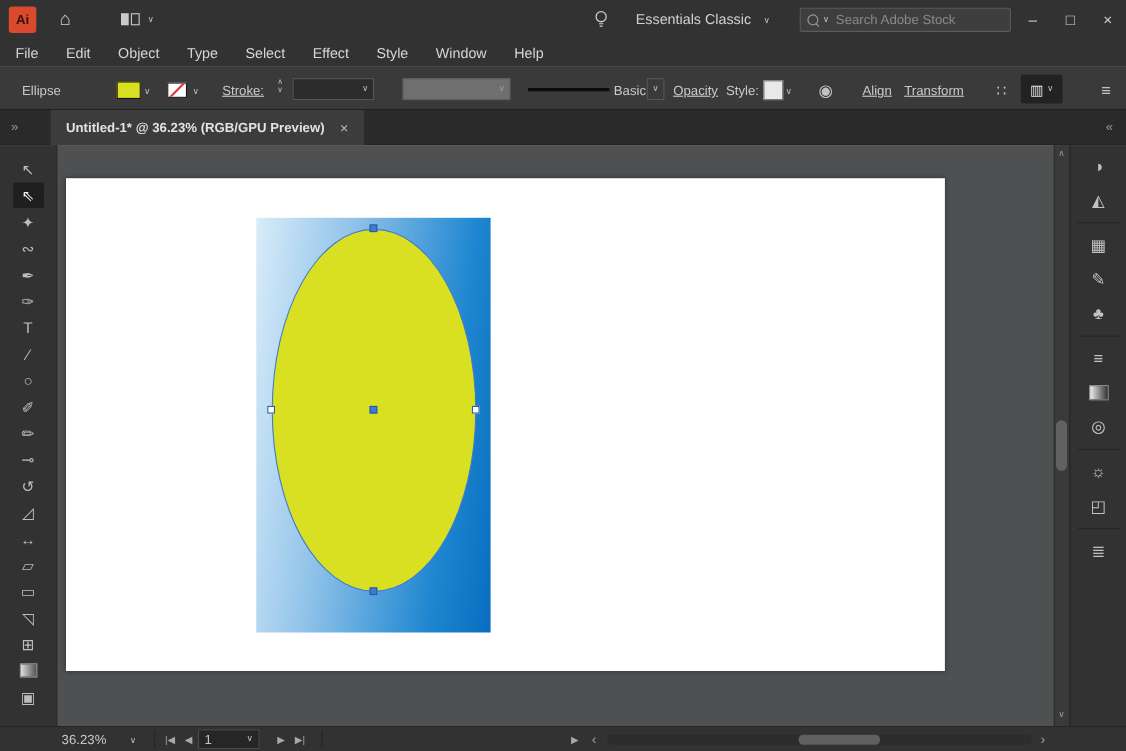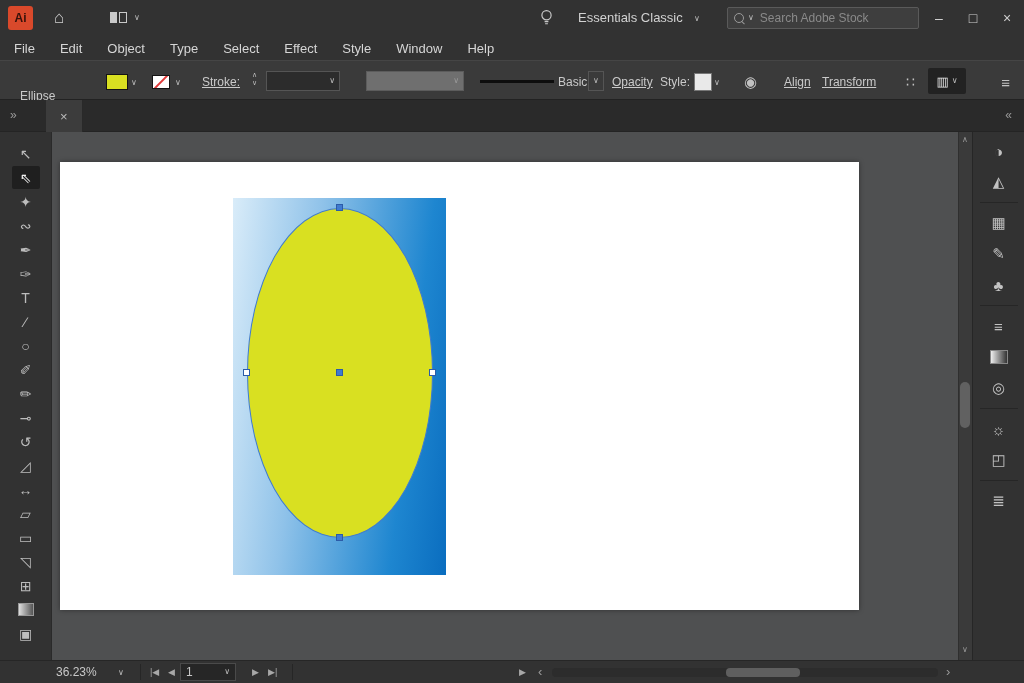--- a/index.html
+++ b/index.html
@@ -32,21 +32,21 @@
   .win-btn{width:34px;height:36px;display:flex;align-items:center;justify-content:center;color:#cfcfcf;font-size:14px;}
 
   
   .menubar{position:absolute;left:0;top:36px;width:1024px;height:24px;display:flex;align-items:center;
            padding-left:14px;gap:25px;background:#323232;box-sizing:border-box;}
   .menu-item{font-size:13px;color:#d6d6d6;}
 
   
   .controlbar{position:absolute;left:0;top:60px;width:1024px;height:40px;background:#3a3a3a;
               border-top:1px solid #454545;border-bottom:1px solid #222;box-sizing:border-box;font-size:12px;color:#cacaca;}
-  .ctx-label{left:20px;top:28px;}
+  .ctx-label{left:20px;top:14px;}
   .fill-swatch{left:106px;top:13px;width:20px;height:14px;border:1px solid #141414;}
   .cb-chev1{left:131px;top:18px;}
   .stroke-swatch{left:152px;top:14px;width:16px;height:12px;background:#fff;border:1px solid #141414;overflow:hidden;}
   .stroke-swatch .slash{position:absolute;left:7px;top:-3px;width:2px;height:18px;background:#e03a3a;transform:rotate(45deg);}
   .cb-chev2{left:175px;top:18px;}
   .stroke-label{left:202px;top:14px;text-decoration:underline;}
   .stepper{left:252px;top:10px;display:flex;flex-direction:column;gap:1px;font-size:7px;color:#bbb;line-height:1;}
   .size-combo{left:266px;top:10px;width:74px;height:20px;background:#2c2c2c;border:1px solid #555;box-sizing:border-box;
               display:flex;align-items:center;justify-content:flex-end;padding-right:4px;}
   .brush-combo{left:366px;top:10px;width:98px;height:20px;background:#6f6f6f;border:1px solid #5c5c5c;box-sizing:border-box;
@@ -198,20 +198,21 @@
     <span class="abs panel-btn">
       <span>▥</span>
       <span class="chev">∨</span>
     </span>
     <span class="abs cb-menu">≡</span>
   </div>
 
   <div class="tabbar">
     <span class="abs collapse-r">»</span>
     <div class="abs doc-tab">
+      <span class="tab-title">Untitled-1* @ 36.23% (RGB/GPU Preview)</span>
       <span class="tab-close">×</span>
     </div>
     <span class="abs collapse-l">«</span>
   </div>
 
   <div class="main" style="background: rgb(79, 80, 81);">
 
     <div class="toolbar">
       <div class="tool">
           <span>↖</span>

